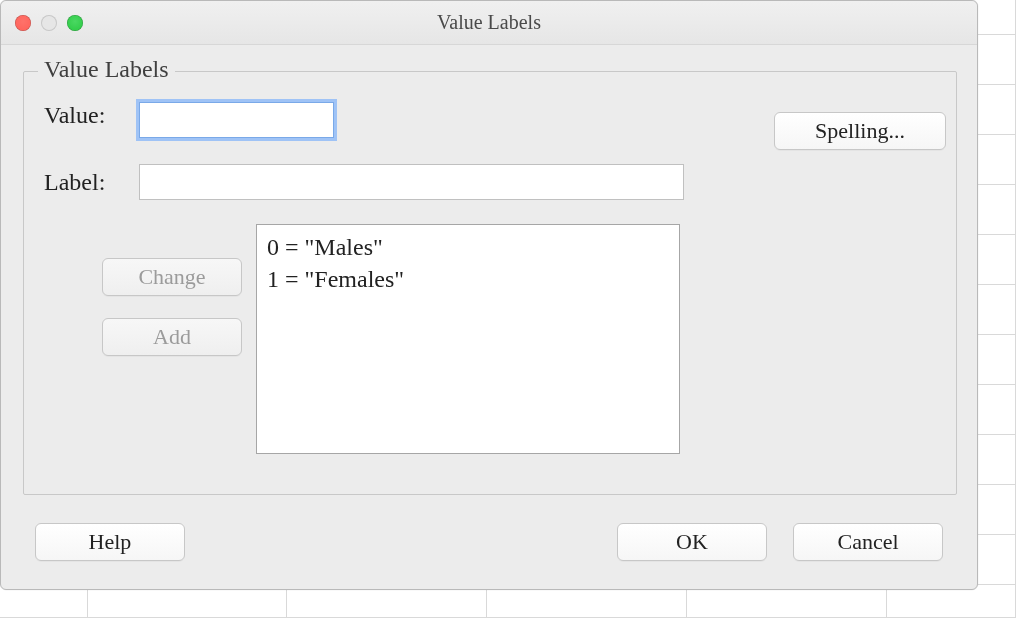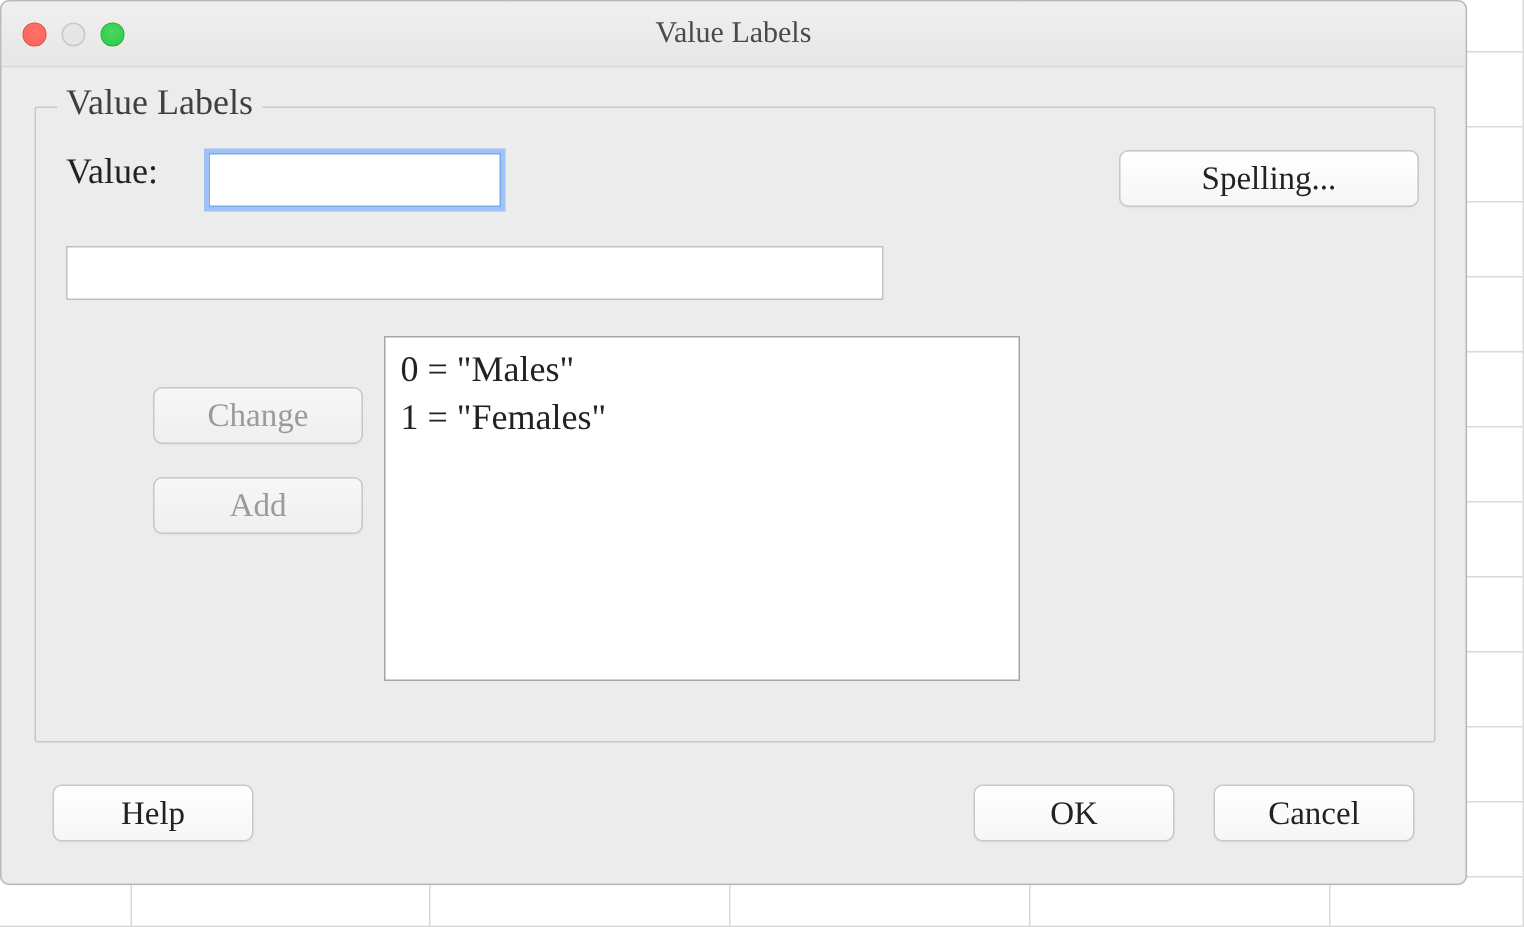--- a/index.html
+++ b/index.html
@@ -150,22 +150,22 @@
     box-shadow: 0 1px 0 rgba(0,0,0,0.03);
   }
   .btn.disabled {
     color: #9b9b9b;
     background: linear-gradient(#f7f7f7, #efefef);
   }
 
   .btn-spelling {
     position: absolute;
     right: 10px;
-    top: 28px;
-    width: 200px;
+    top: 40px;
+    width: 172px;
     height: 38px;
     line-height: 28px;
   }
 
   
   .row-label {
     position: absolute;
     left: 20px;
     top: 92px;
     display: flex;
@@ -222,21 +222,21 @@
   .bottom-row {
     position: absolute;
     left: 34px;
     right: 34px;
     bottom: 28px;
     display: flex;
     align-items: center;
   }
   .bottom-row .spacer { flex: 1; }
   .bottom-row .btn {
-    width: 134px;
+    width: 150px;
     height: 38px;
     line-height: 28px;
   }
   .bottom-row .btn + .btn { margin-left: 26px; }
   .btn-help { width: 150px; }
   .btn-cancel { width: 150px; }
   .btn-ok { width: 150px; }
 </style>
 </head>
 <body>
@@ -278,20 +278,21 @@
     <div class="legend">Value Labels</div>
 
     <div class="row-value">
       <span class="lbl label-text">Value:</span>
       <input class="input-value" type="text" value="" style="">
     </div>
 
     <div class="btn btn-spelling">Spelling...</div>
 
     <div class="row-label">
+      <span class="lbl label-text">Label:</span>
       <input class="input-label" type="text" value="" style="">
     </div>
 
     <div class="actions-col">
       <div class="btn disabled">Change</div>
       <div class="btn disabled">Add</div>
     </div>
 
     <div class="listbox" id="listbox">
         <div class="item">0 = "Males"</div>

